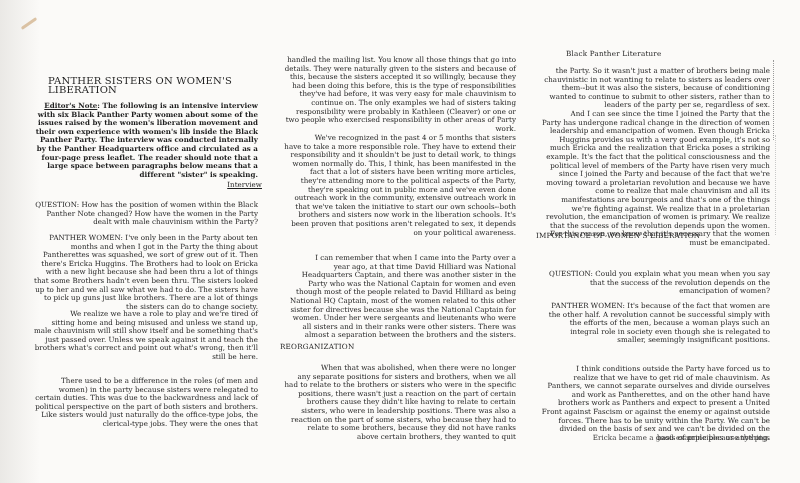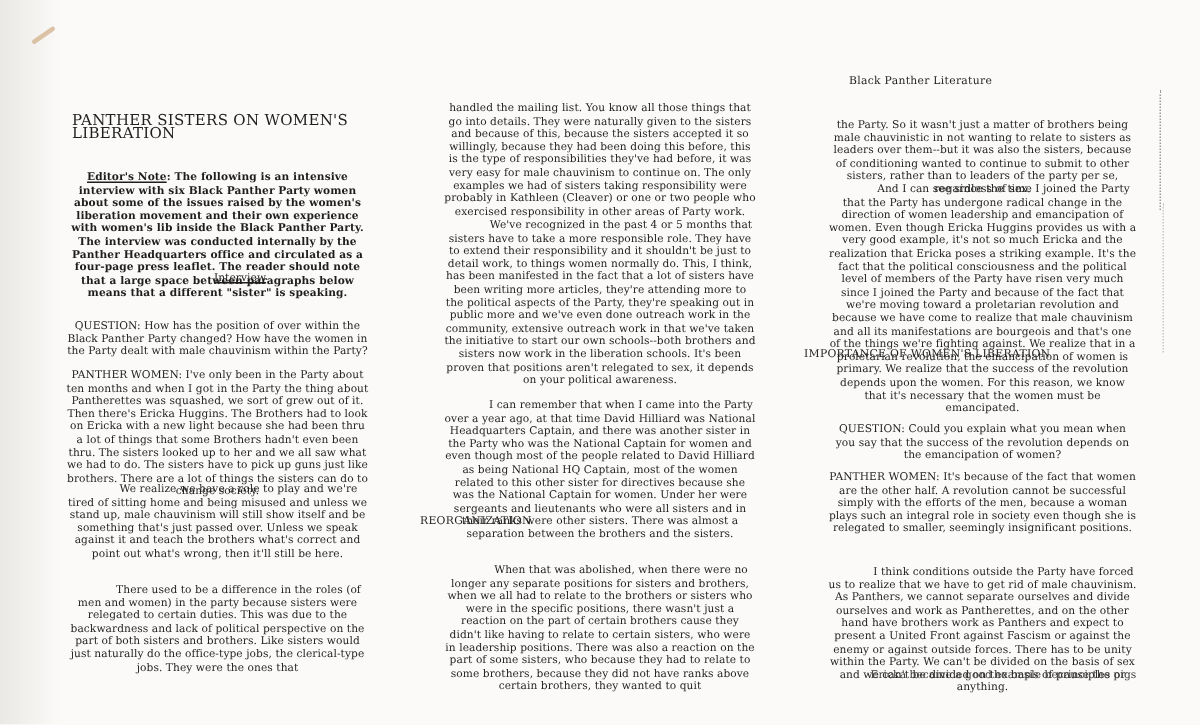--- a/index.html
+++ b/index.html
@@ -16,21 +16,21 @@
     background: linear-gradient(to right, rgba(220,218,214,0.55), rgba(251,250,248,0));
   }
   .column {
     position: absolute; top: 0;
     font-size: 7.1px; line-height: 8.6px;
     letter-spacing: 0.05px;
   }
   .col1 { left: 28px; width: 234px; }
   .col2 { left: 280px; width: 240px; }
   .col3 { left: 536px; width: 238px; }
-  .p { margin: 16px; text-align: center; white-space: normal; }
+  .p { margin: 4px; text-align: right; white-space: normal; }
   .indent { text-indent: 28px; }
   .title { position: absolute; font-size: 10px; letter-spacing: 0.2px; }
   .underline { text-decoration: underline; }
   .heading { font-size: 7.2px; letter-spacing: 0.2px; }
   .block { position: absolute; left: 0; right: 0; }
   .edge-marks {
     position: absolute; left: 773px; top: 60px; width: 6px; height: 80px;
     border-left: 1px dotted #9a9a9a;
   }
   .edge-marks2 {
@@ -51,23 +51,23 @@
   <div class="edge-marks"></div>
   <div class="edge-marks2"></div>
 
   <div class="column col1">
     <div class="title" style="left:20px; top:77px; width:230px;">PANTHER SISTERS ON WOMEN'S LIBERATION</div>
 
     <p class="p block" style="top:98px;font-weight:bold;">
       <span class="underline">Editor's Note</span><span>: The following is an intensive interview with six Black Panther Party women about some of the issues raised by the women's liberation movement and their own experience with women's lib inside the Black Panther Party. The interview was conducted internally by the Panther Headquarters office and circulated as a four-page press leaflet. The reader should note that a large space between paragraphs below means that a different "sister" is speaking.</span>
     </p>
 
-    <div class="block underline" style="top:181px; text-align:center; left:30px;">Interview</div>
+    <div class="block underline" style="top:181px; text-align:right; left:30px;">Interview</div>
 
-    <p class="p block" style="top:197px;">QUESTION: How has the position of over within the Black Panther Party changed? How have the women in the Party dealt with male chauvinism within the Party?</p>
+    <p class="p block" style="top:197px;">QUESTION: How has the position of women within the Black Panther Note changed? How have the women in the Party dealt with male chauvinism within the Party?</p>
 
     <p class="p block" style="top:230px;">PANTHER WOMEN: I've only been in the Party about ten months and when I got in the Party the thing about Pantherettes was squashed, we sort of grew out of it. Then there's Ericka Huggins. The Brothers had to look on Ericka with a new light because she had been thru a lot of things that some Brothers hadn't even been thru. The sisters looked up to her and we all saw what we had to do. The sisters have to pick up guns just like brothers. There are a lot of things the sisters can do to change society.</p>
 
     <p class="p block indent" style="top:306px;">We realize we have a role to play and we're tired of sitting home and being misused and unless we stand up, male chauvinism will still show itself and be something that's just passed over. Unless we speak against it and teach the brothers what's correct and point out what's wrong, then it'll still be here.</p>
 
     <p class="p block indent" style="top:373px;">There used to be a difference in the roles (of men and women) in the party because sisters were relegated to certain duties. This was due to the backwardness and lack of political perspective on the part of both sisters and brothers. Like sisters would just naturally do the office-type jobs, the clerical-type jobs. They were the ones that</p>
   </div>
 
   <div class="column col2">
     <p class="p block" style="top:52px;">handled the mailing list. You know all those things that go into details. They were naturally given to the sisters and because of this, because the sisters accepted it so willingly, because they had been doing this before, this is the type of responsibilities they've had before, it was very easy for male chauvinism to continue on. The only examples we had of sisters taking responsibility were probably in Kathleen (Cleaver) or one or two people who exercised responsibility in other areas of Party work.</p>

